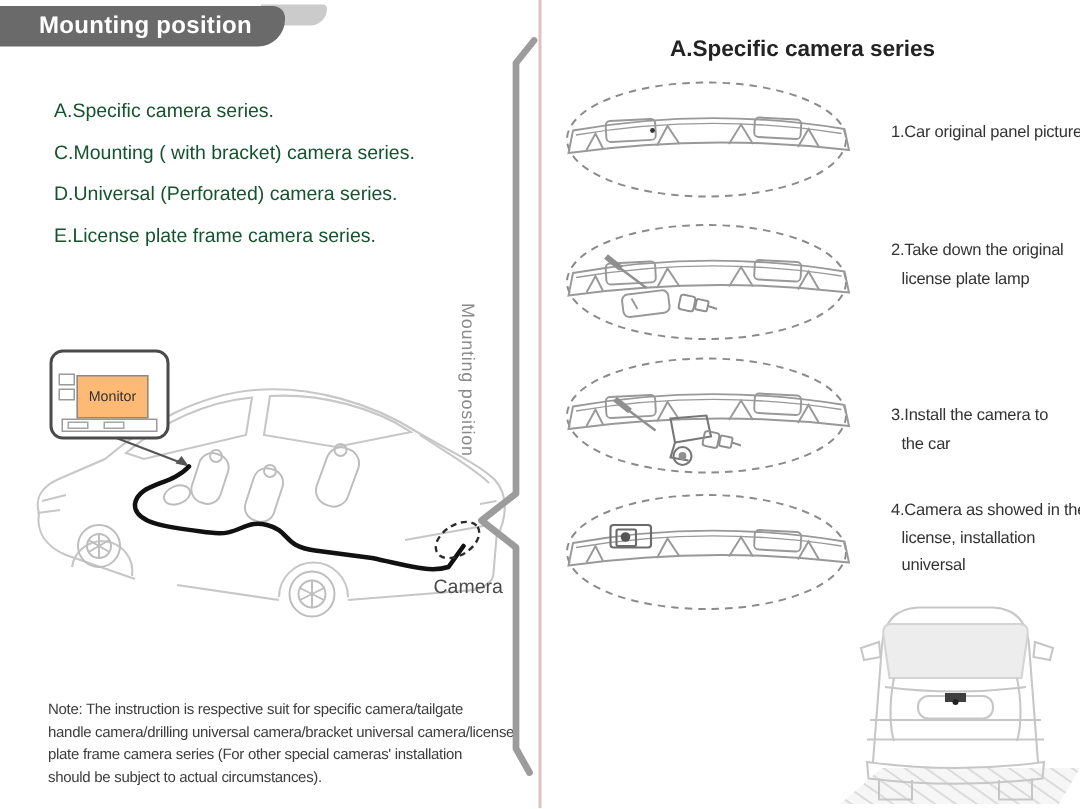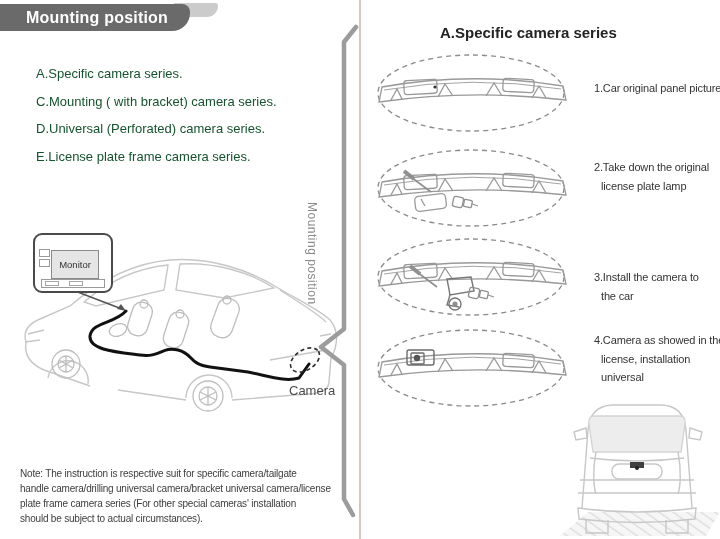--- a/index.html
+++ b/index.html
@@ -12,46 +12,46 @@
               border-radius:0 4px 16px 0;z-index:1;}
   .banner{left:0;top:4px;width:190px;height:27px;background:#6a6a6a;z-index:2;
           border-radius:0 8px 18px 0;display:flex;align-items:center;}
   .banner span{color:#fff;font-weight:bold;font-size:16px;padding-left:26px;letter-spacing:.2px;}
 
   
   .series-list{left:36px;top:66px;z-index:2;}
   .series-list div{font-size:13px;height:27.5px;color:#14532d;white-space:nowrap;}
 
   
-  .note{left:20px;top:466px;font-size:10px;letter-spacing:-0.2px;color:#3d3d3d;line-height:15px;}
+  .note{left:32px;top:466px;font-size:10px;letter-spacing:-0.2px;color:#3d3d3d;line-height:15px;}
   .note div{white-space:nowrap;}
 
   
   .vlabel{left:305px;top:202px;writing-mode:vertical-rl;font-size:12px;color:#8a8a8a;
           letter-spacing:.5px;white-space:nowrap;z-index:2;}
 
   
   .cam-label{left:289px;top:383px;font-size:13px;color:#4a4a4a;z-index:3;}
 
   
   .divider{left:359px;top:0;width:2px;height:539px;background:#dcc3bb;}
   .bracket{left:312px;top:18px;z-index:2;}
 
   
   .monitor{left:33px;top:233px;width:76px;height:56px;border:2.5px solid #4a4a4a;
            border-radius:9px;background:#fff;z-index:3;}
   .monitor .screen{position:absolute;left:16px;top:15px;width:46px;height:27px;
-                   border:1.2px solid #8a8a8a;background:#e5e5e5;display:flex;
+                   border:1.2px solid #8a8a8a;background:#fdba74;display:flex;
                    align-items:center;justify-content:center;font-size:9.5px;color:#333;}
   .monitor .vent{position:absolute;left:4px;width:9px;height:6px;border:1px solid #9a9a9a;}
   .monitor .bar{position:absolute;left:6px;bottom:3px;width:62px;height:7px;border:1px solid #9a9a9a;}
   .monitor .slot{position:absolute;bottom:5px;width:12px;height:3px;border:1px solid #a5a5a5;}
 
   
-  .right-title{left:440px;top:24px;width:190px;font-size:15px;
+  .right-title{left:440px;top:24px;width:190px;text-align:center;font-size:15px;
                font-weight:600;color:#232323;}
   .step-label{font-size:11px;letter-spacing:-0.15px;color:#333;line-height:18.5px;z-index:2;margin-left:24px;}
   .step-label div{white-space:nowrap;}
   .step-label .cont{margin-left:7px;}
 
   svg{display:block;}
   .sketch{stroke:#c7c7c7;fill:none;stroke-width:1.4;}
 </style>
 </head>
 <body>

